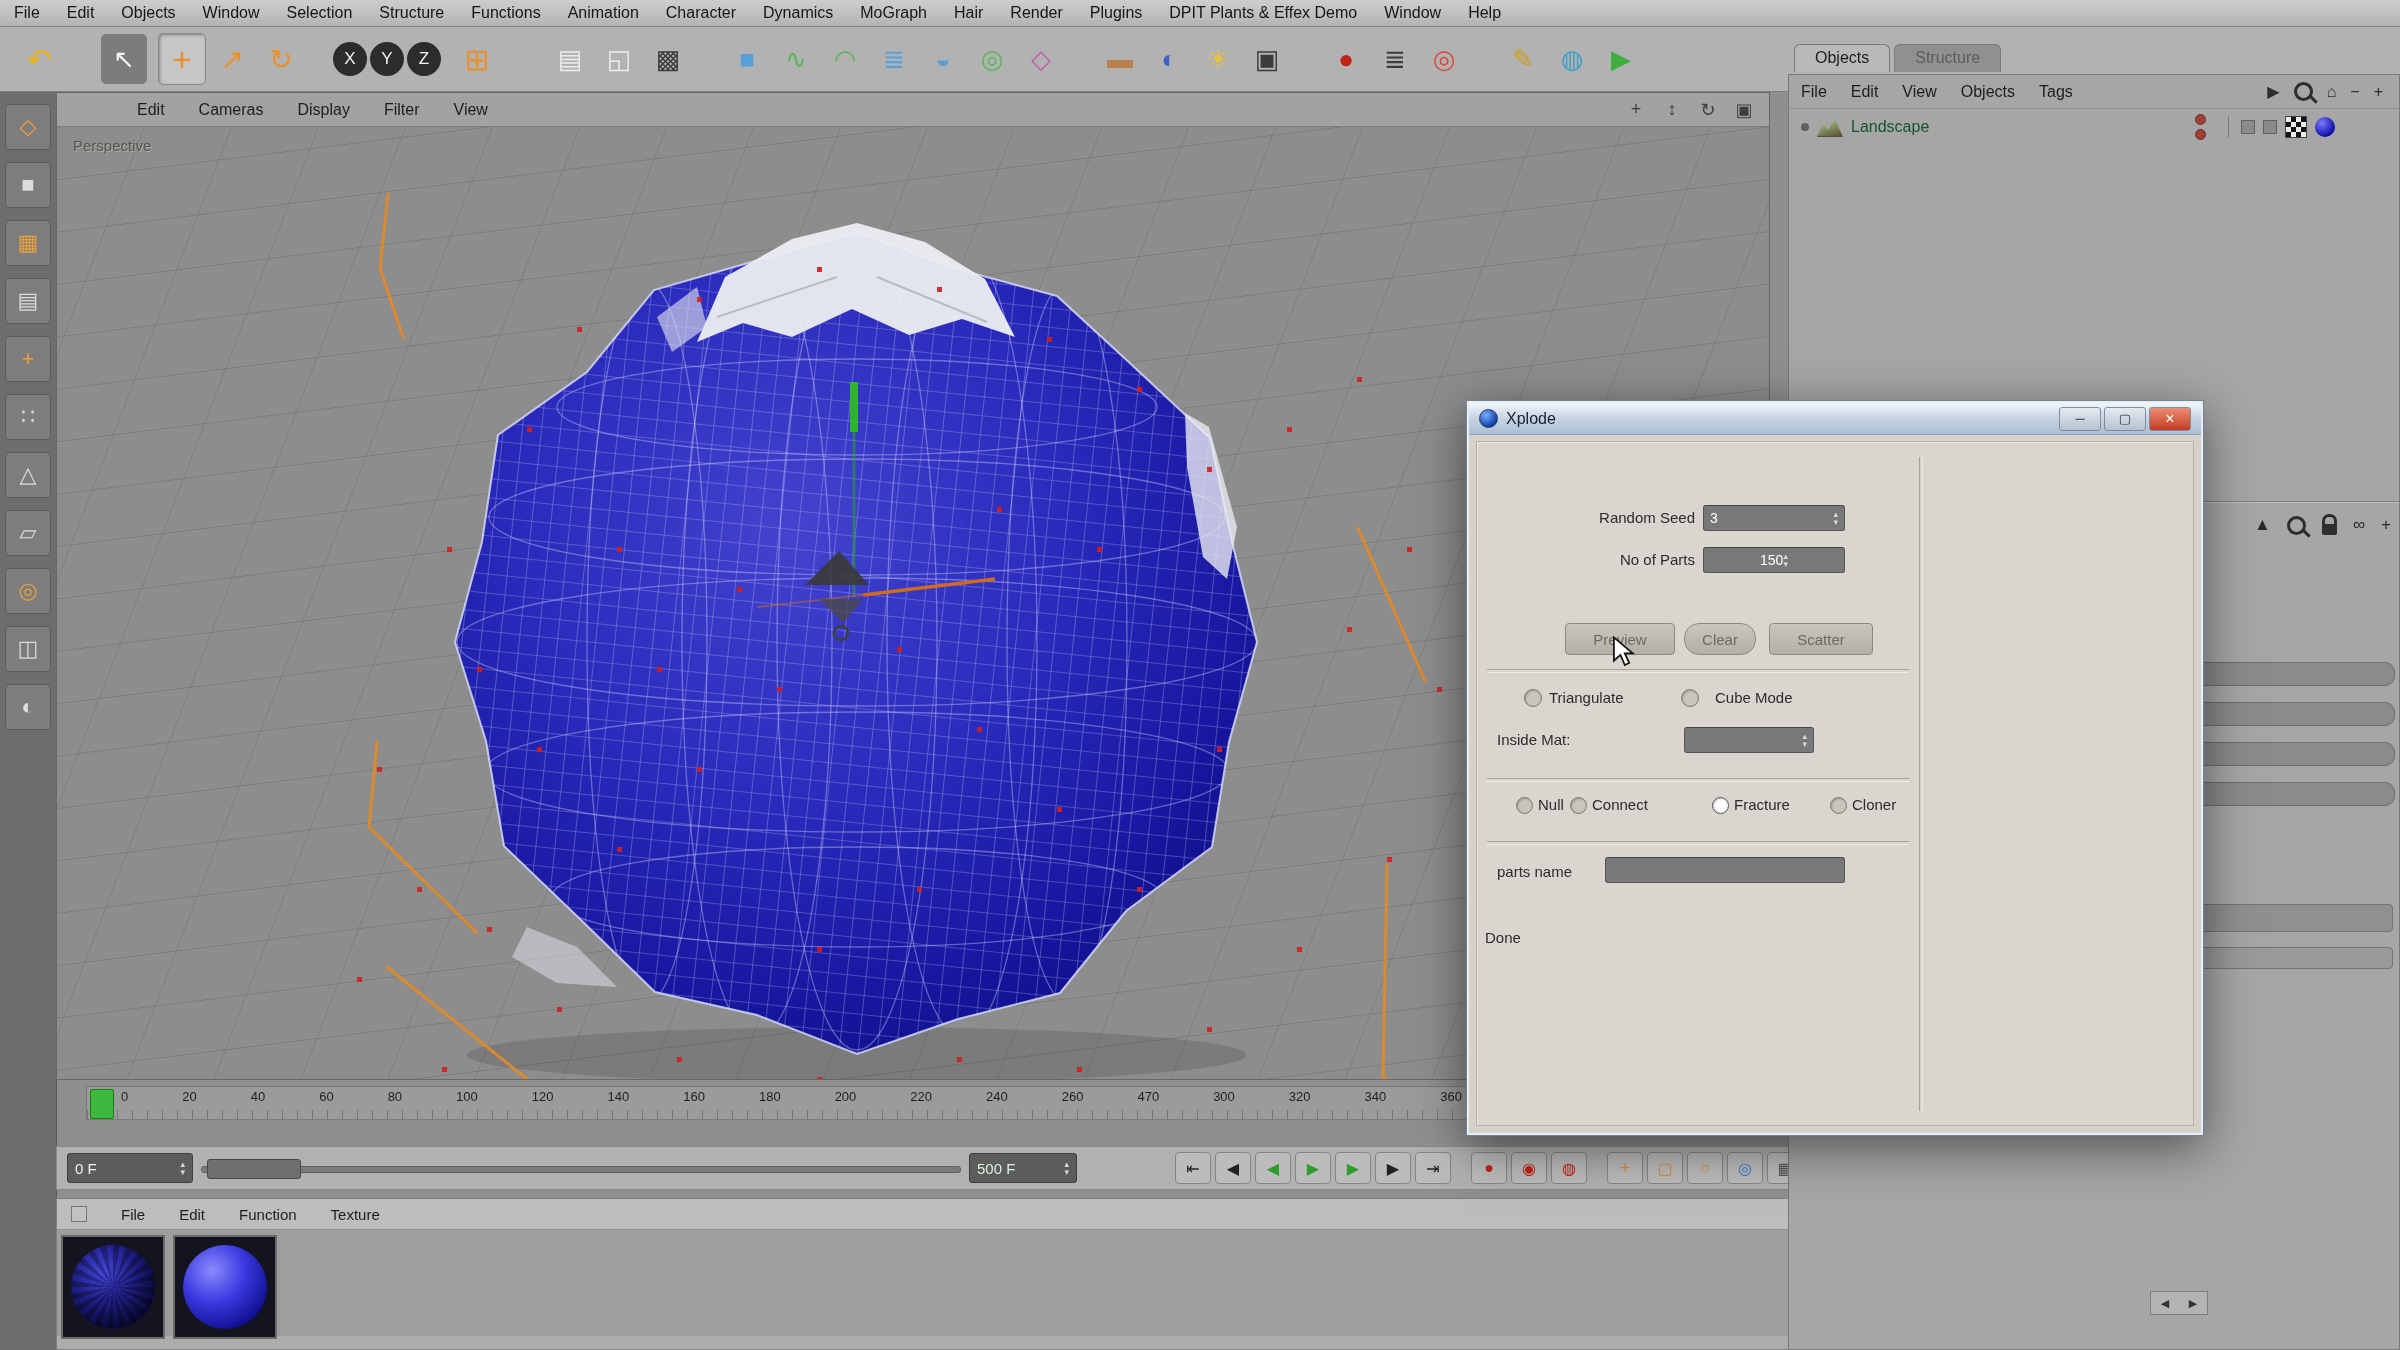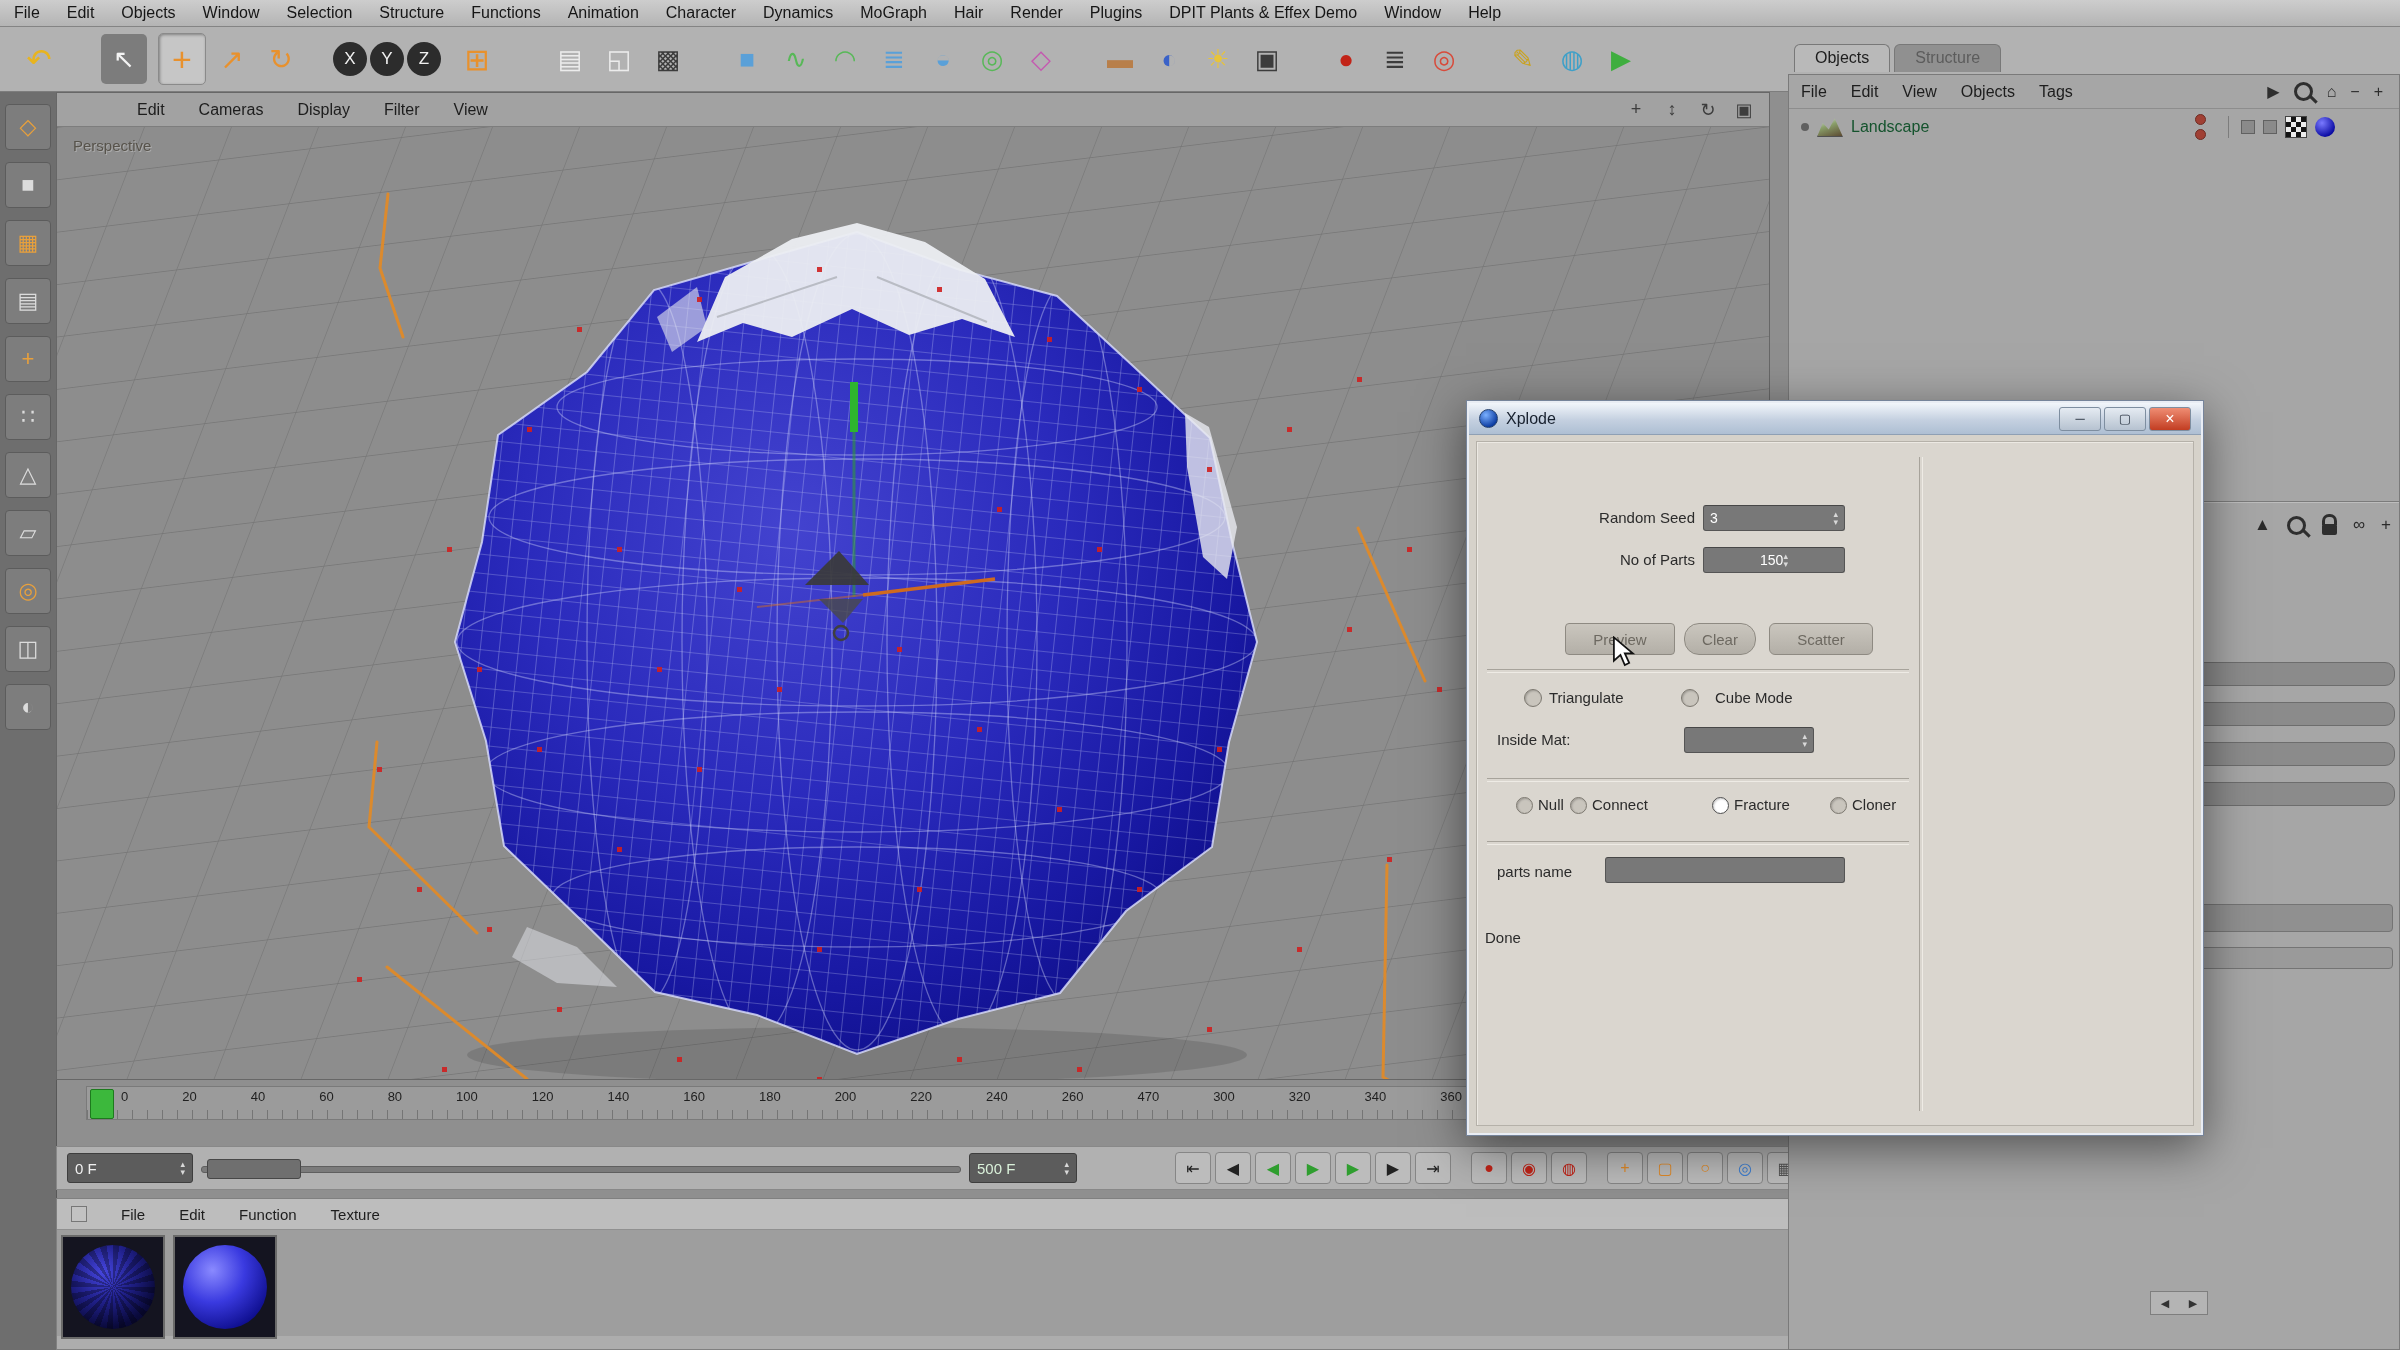--- a/index.html
+++ b/index.html
@@ -670,21 +670,21 @@
     
   
       <div class="dbtn" style="left: 98px; width: 108px;">
         <span>Preview</span>
       </div>
     
       <div class="dbtn" style="left: 217px; width: 70px; border-radius: 15px;">
         <span>Clear</span>
       </div>
     
-      <div class="dbtn" style="left: 302px; width: 102px; border-radius: 6px;">
+      <div class="dbtn" style="left: 302px; width: 102px;">
         <span>Scatter</span>
       </div>
     </span>
 
   <div class="hsep" style="top:268px;"></div>
 
   <span>
     
   
       <span>

